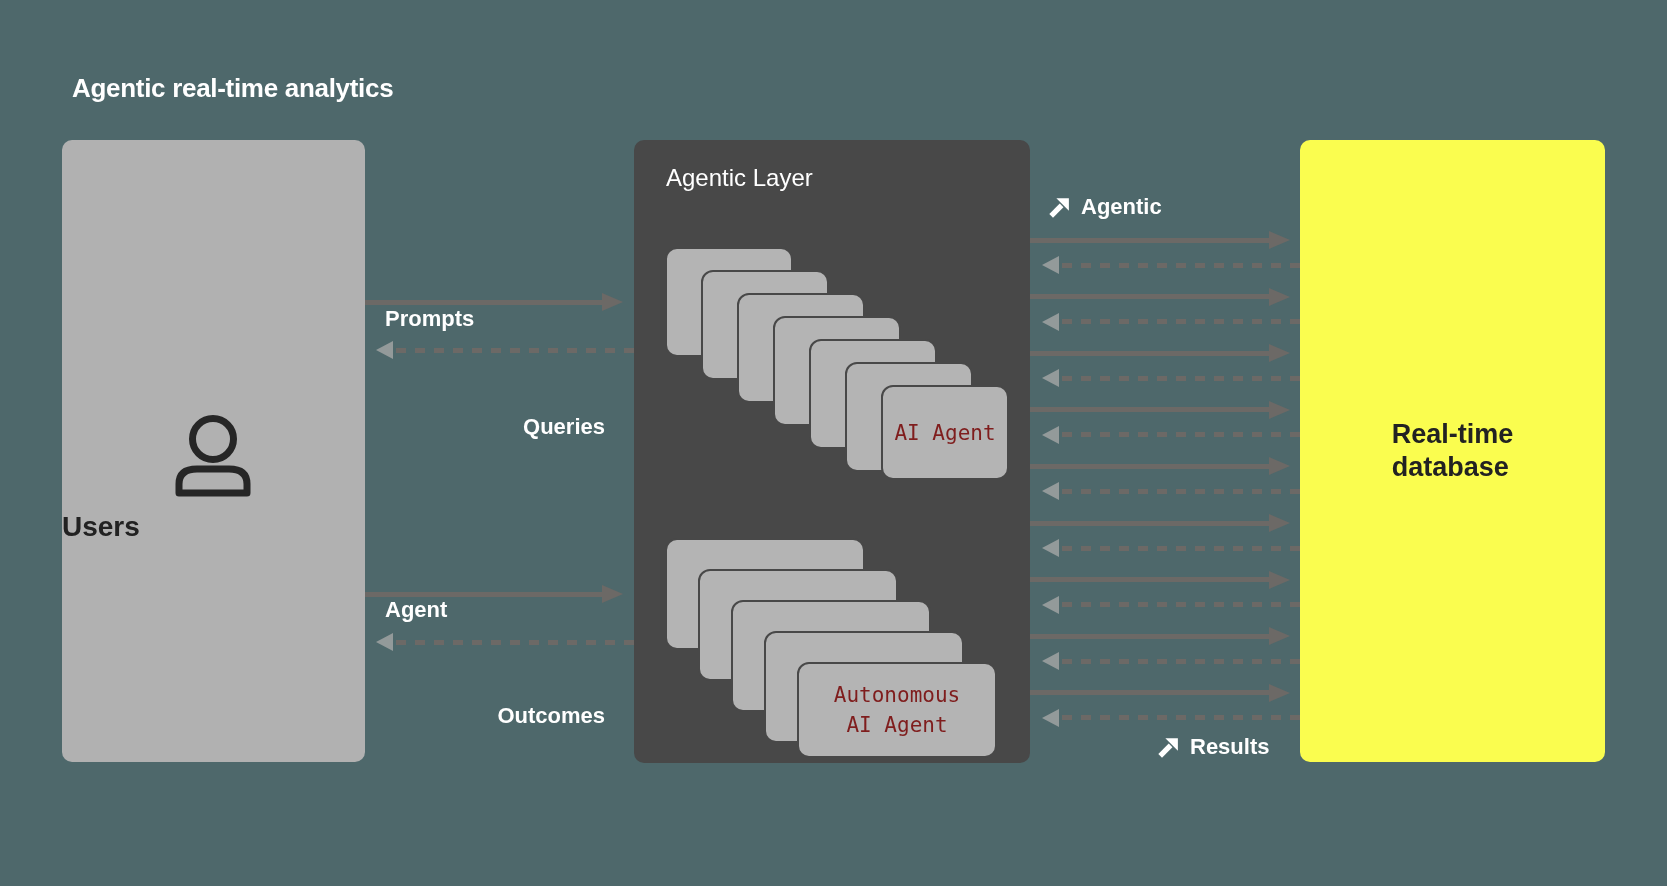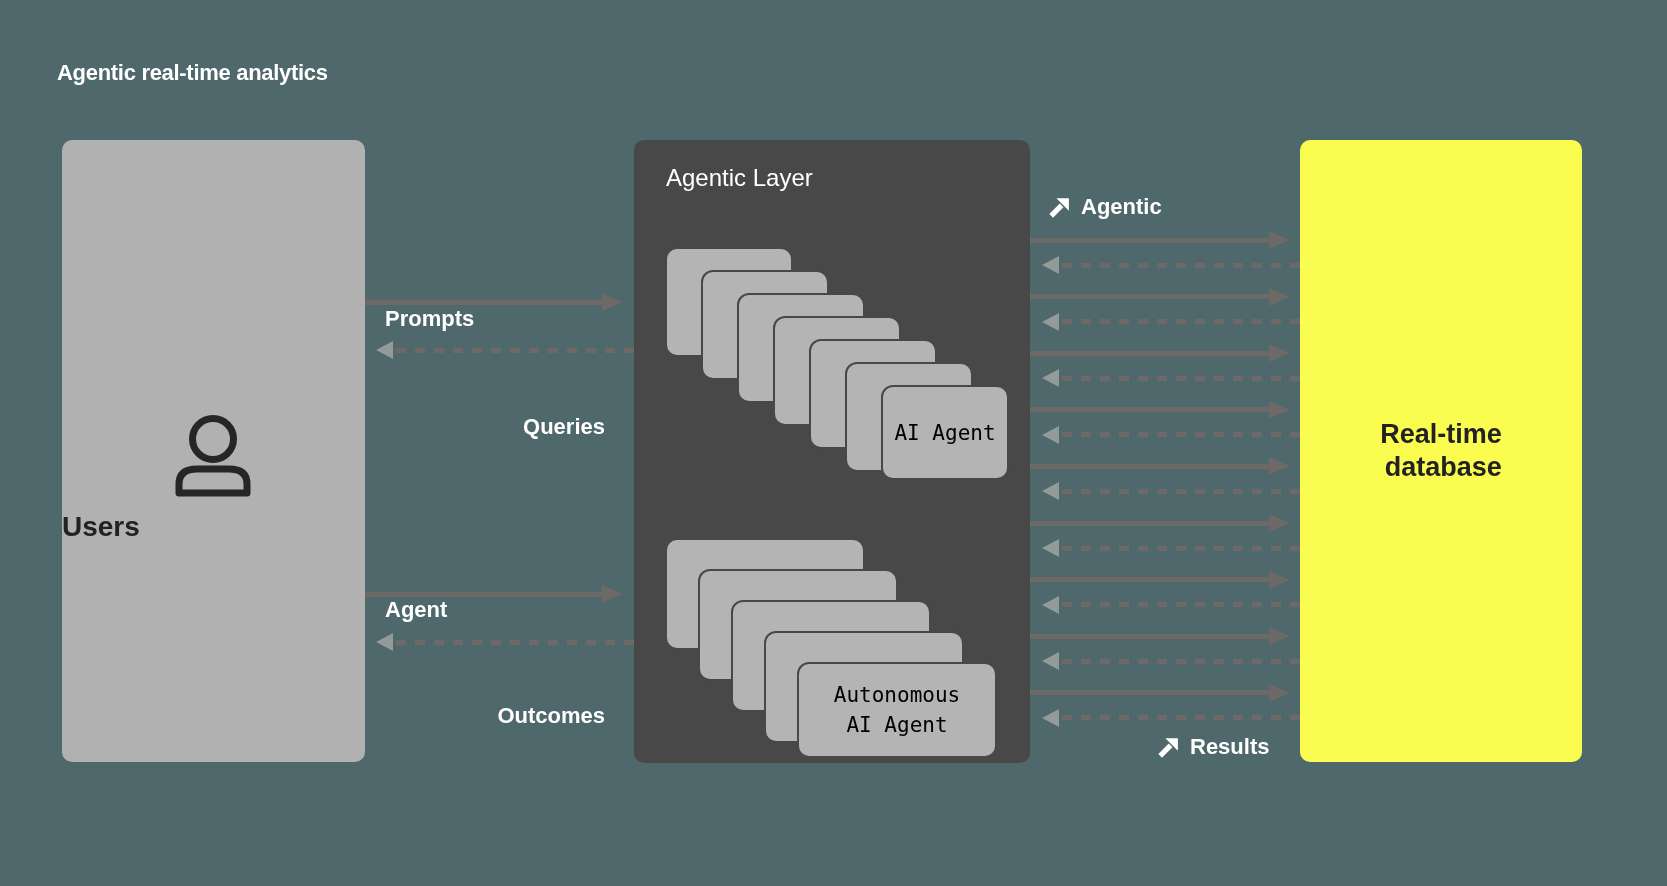--- a/index.html
+++ b/index.html
@@ -5,46 +5,46 @@
   html,body{margin:0;padding:0;background:#333;}
   .canvas{
     position:relative;
     width:1667px;height:886px;
     background:var(--background,#4E686B);
     overflow:hidden;
     font-family:"Liberation Sans",sans-serif;
   }
   .title{
     position:absolute;left:57px;top:57px;
-    font-size:22px;font-weight:700;letter-spacing:-0.3px;
-    color:var(--text-white,#fff);line-height:32px;margin:0;
+    font-size:26px;font-weight:700;letter-spacing:-0.3px;
+    color:var(--text-white,#fff);line-height:32px;margin:15px;
   }
   .box{position:absolute;border-radius:10px;}
   .users-box{left:62px;top:140px;width:303px;height:622px;background:var(--box-gray,#B1B1B1);}
   .agentic-box{left:634px;top:140px;width:396px;height:623px;background:var(--box-dark,#484848);}
-  .db-box{left:1300px;top:140px;width:282px;height:622px;background:var(--box-yellow,#FAFD4F);
-          display:flex;align-items:center;justify-content:center;text-align:right;}
+  .db-box{left:1300px;top:140px;width:305px;height:622px;background:var(--box-yellow,#FAFD4F);
+          display:flex;align-items:center;justify-content:center;text-align:left;}
   .db-label{font-size:27px;font-weight:700;color:var(--text-dark,#1E1E1E);line-height:33px;}
   .users-icon{position:absolute;left:167px;top:408px;}
   .users-label{
     position:absolute;left:62px;top:511px;width:303px;text-align:left;
     font-size:28px;font-weight:700;color:var(--text-dark,#262626);
   }
   .agentic-title{
     position:absolute;left:32px;top:24px;
     font-size:24px;font-weight:400;color:var(--text-white,#fff);
   }
   .card{
     position:absolute;background:var(--card-fill,#B4B4B4);
     border:2px solid var(--box-dark,#484848);border-radius:12px;box-sizing:border-box;
     display:flex;align-items:center;justify-content:center;flex-direction:column;
   }
   .card .card-line{
     font-family:"DejaVu Sans Mono",monospace;
-    font-size:21px;line-height:30px;color:#000000;white-space:nowrap;
+    font-size:21px;line-height:30px;color:#7f1d1d;white-space:nowrap;
   }
   .flow-label{
     position:absolute;font-size:22px;font-weight:700;
     color:var(--text-white,#fff);line-height:26px;white-space:nowrap;margin-top:46px;
   }
   .flow-label.right-align{text-align:right;}
   .h-arrow{position:absolute;height:18px;display:flex;align-items:center;}
   .h-arrow .line{flex:1;height:5px;background:var(--arrow,#6C6966);}
   .h-arrow .dline{
     flex:1;height:5px;

